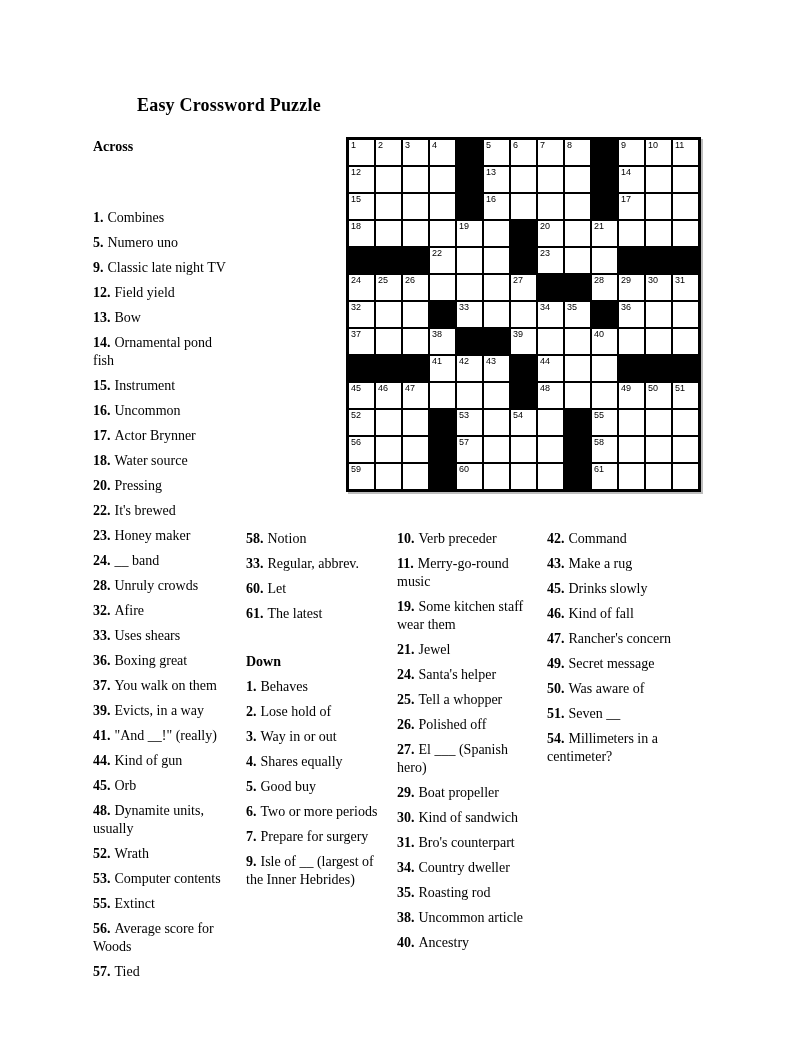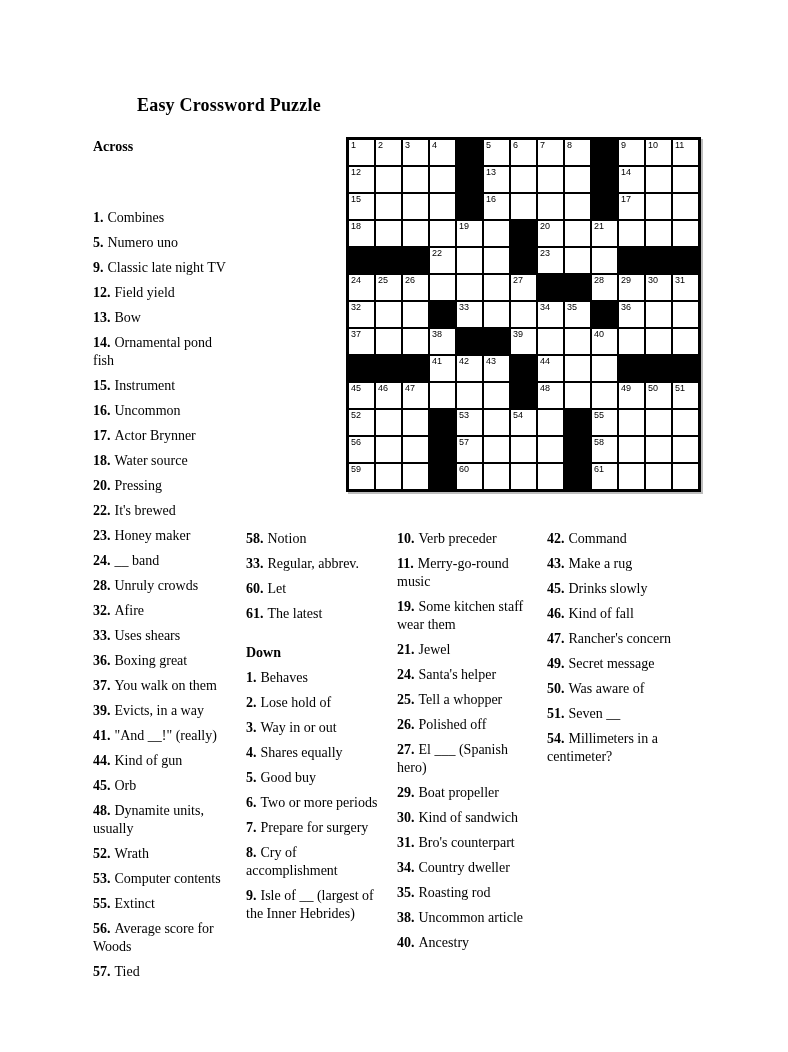--- a/index.html
+++ b/index.html
@@ -12,21 +12,21 @@
     overflow: hidden;
   }
   .page { position: absolute; inset: 0; padding-left: 16px; }
   .title {
     position: absolute; left: 137px; top: 95px;
     font-size: 18px; font-weight: bold; margin: 0;
     letter-spacing: 0.2px;
   }
   .heading { font-weight: bold; font-size: 14px; }
   .across-heading { position: absolute; left: 93px; top: 139px; }
-  .down-heading { margin: 22px 0 8px 0; }
+  .down-heading { margin: 31px 0 8px 0; }
 
   
   .grid {
     position: absolute; left: 346px; top: 137px;
     display: grid;
     grid-template-columns: repeat(13, 27px);
     grid-auto-rows: 27px;
     border: 2px solid #000;
     background: #fff;
     box-shadow: 2px 2px 0 0 #bdbdbd;
@@ -392,21 +392,20 @@
       <div class="clue"><b>60.</b><span>Let</span></div>
       <div class="clue"><b>61.</b><span>The latest</span></div>
       <div class="heading down-heading">Down</div>
       <div class="clue"><b>1.</b><span>Behaves</span></div>
       <div class="clue"><b>2.</b><span>Lose hold of</span></div>
       <div class="clue"><b>3.</b><span>Way in or out</span></div>
       <div class="clue"><b>4.</b><span>Shares equally</span></div>
       <div class="clue"><b>5.</b><span>Good buy</span></div>
       <div class="clue"><b>6.</b><span>Two or more periods</span></div>
       <div class="clue"><b>7.</b><span>Prepare for surgery</span></div>
-      <div class="clue"><b>8.</b><span>Cry of accomplishment</span></div>
       <div class="clue"><b>9.</b><span>Isle of __ (largest of the Inner Hebrides)</span></div>
     </div>
   <div class="clue-col col3" id="col3">
       <div class="clue"><b>10.</b><span>Verb preceder</span></div>
       <div class="clue"><b>11.</b><span>Merry-go-round music</span></div>
       <div class="clue"><b>19.</b><span>Some kitchen staff wear them</span></div>
       <div class="clue"><b>21.</b><span>Jewel</span></div>
       <div class="clue"><b>24.</b><span>Santa's helper</span></div>
       <div class="clue"><b>25.</b><span>Tell a whopper</span></div>
       <div class="clue"><b>26.</b><span>Polished off</span></div>

